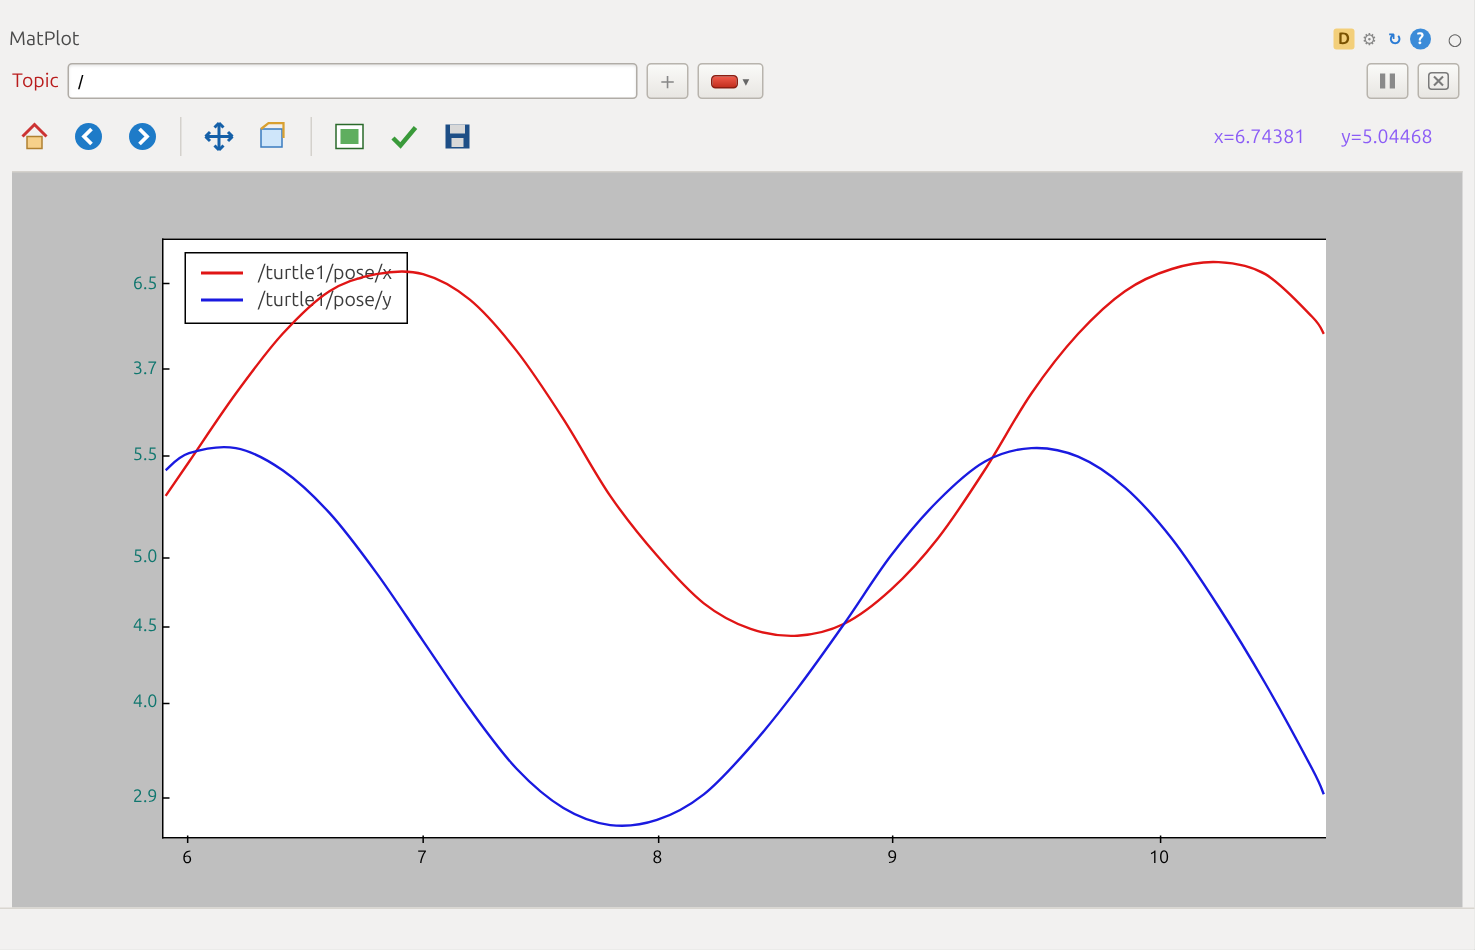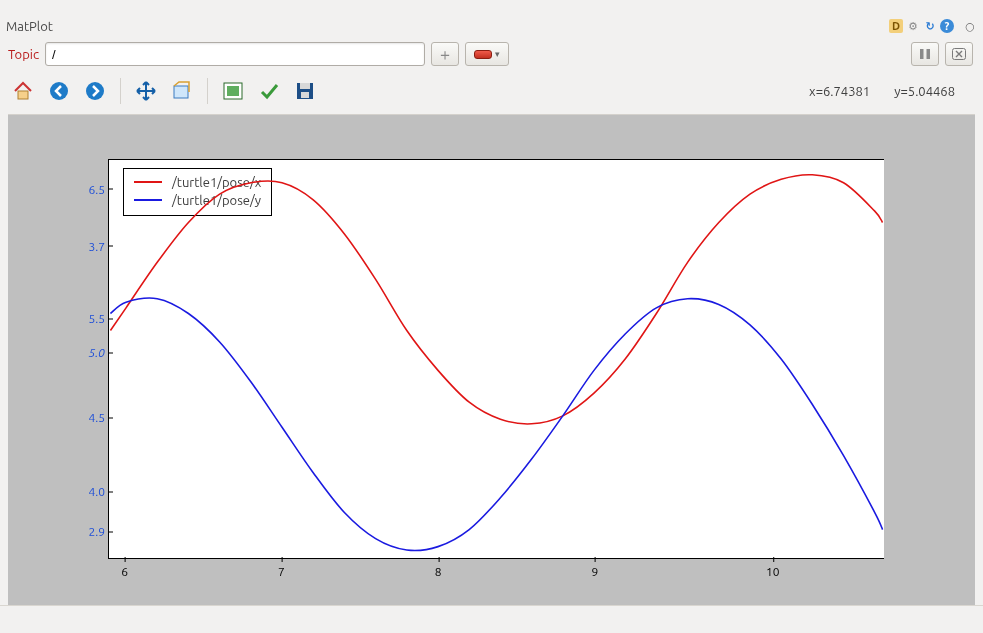--- a/index.html
+++ b/index.html
@@ -74,21 +74,21 @@
   }
   .mpl-btn {
     width: 26px; height: 26px;
     display:inline-flex; align-items:center; justify-content:center;
   }
   .coord-readout {
     margin-left:auto;
     display:flex; gap:24px;
     padding-right:18px;
     font-size:13px;
-    color:#404040;
+    color:#8b5cf6;
   }
   .plot-frame {
     margin: 4px 8px 0 8px;
     height: 510px;
     background: #bfbfbf;
     border-top: 1px solid #d4d1cc;
     position: relative;
     padding: 0;
   }
   .plot-inner {
@@ -99,21 +99,21 @@
     border: 1px solid #000;
     border-right: none;
     border-bottom: 1px solid #000;
   }
   .tick-y {
     position:absolute;
     left: -40px;
     width: 36px;
     text-align: right;
     font-size: 12px;
-    color:#1d4ed8;
+    color:#0f766e;
     transform: translateY(-50%);
   }
   .tick-y::after{
     content:"";
     position:absolute;
     right:-8px; top:50%;
     width:5px; height:1px; background:#000;
   }
   .tick-x {
     position:absolute;
@@ -261,24 +261,24 @@
       <div class="legend-row">
         <span class="legend-swatch" id="lg1" style="background: rgb(26, 26, 224);"></span>
         <span>/turtle1/pose/y</span>
       </div>
     </div>
     <svg class="curve" id="curves" viewBox="0 0 776 400">
         <path d="M0,171.42857142857144 C2.612794612794604,167.61904761904762 7.83838383838379,159.99999999999994 15.676767676767625,148.57142857142853 C23.51515151515146,137.1428571428571 36.579124579124546,117.14285714285717 47.03030303030301,102.85714285714289 C57.481481481481474,88.57142857142861 67.93265993265996,74.28571428571426 78.3838383838384,62.85714285714283 C88.83501683501683,51.428571428571395 99.28619528619521,40.952380952380935 109.73737373737364,34.28571428571428 C120.18855218855208,27.61904761904762 130.63973063973057,24.761904761904788 141.09090909090904,22.85714285714289 C151.5420875420875,20.95238095238099 161.99326599326594,20.000000000000046 172.4444444444444,22.85714285714289 C182.89562289562286,25.714285714285733 193.34680134680136,31.428571428571367 203.79797979797982,39.99999999999994 C214.24915824915828,48.57142857142852 224.70033670033678,60.95238095238099 235.1515151515152,74.28571428571433 C245.60269360269365,87.61904761904768 256.05387205387194,103.80952380952381 266.5050505050504,120 C276.95622895622887,136.19047619047618 287.4074074074074,156.1904761904762 297.85858585858585,171.42857142857144 C308.3097643097643,186.66666666666669 318.76094276094284,199.4285714285714 329.21212121212125,211.4285714285714 C339.66329966329965,223.4285714285714 350.11447811447795,235.2380952380952 360.5656565656564,243.42857142857142 C371.0168350168349,251.61904761904762 381.46801346801345,256.95238095238096 391.9191919191919,260.5714285714286 C402.3703703703704,264.19047619047626 412.8215488215488,265.7142857142858 423.27272727272725,265.14285714285717 C433.7239057239057,264.57142857142856 444.17508417508424,262.2857142857143 454.6262626262627,257.1428571428571 C465.07744107744116,251.99999999999997 475.52861952861963,243.8095238095238 485.97979797979804,234.28571428571428 C496.43097643097644,224.76190476190476 506.8821548821548,213.33333333333334 517.3333333333333,200 C527.7845117845118,186.66666666666666 538.2356902356904,170.4761904761904 548.6868686868688,154.28571428571422 C559.1380471380472,138.09523809523805 569.5892255892255,118.09523809523812 580.0404040404039,102.85714285714289 C590.4915824915823,87.61904761904766 600.942760942761,74.28571428571426 611.3939393939395,62.85714285714283 C621.845117845118,51.428571428571395 632.2962962962963,41.52380952380951 642.7474747474747,34.28571428571428 C653.1986531986531,27.047619047619047 663.6498316498316,22.666666666666686 674.10101010101,19.428571428571445 C684.5521885521885,16.190476190476204 695.003367003367,14.285714285714258 705.4545454545455,14.857142857142833 C715.905723905724,15.428571428571408 726.3569023569023,16.761904761904788 736.8080808080808,22.85714285714289 C747.2592592592594,28.95238095238099 761.6296296296299,44.76190476190479 768.1616161616164,51.428571428571445 C774.6936026936029,58.0952380952381 774.6936026936028,60.952380952380935 776,62.85714285714283" fill="none" stroke="#e01515" stroke-width="1.6"></path>
         <path d="M0,154.28571428571422 C2.612794612794604,152.38095238095232 7.83838383838379,145.33333333333331 15.676767676767625,142.85714285714283 C23.51515151515146,140.38095238095235 36.579124579124546,137.5238095238095 47.03030303030301,139.4285714285714 C57.481481481481474,141.3333333333333 67.93265993265996,147.04761904761898 78.3838383838384,154.28571428571422 C88.83501683501683,161.52380952380946 99.28619528619521,171.4285714285714 109.73737373737364,182.85714285714283 C120.18855218855208,194.28571428571428 130.63973063973057,208.5714285714286 141.09090909090904,222.8571428571429 C151.5420875420875,237.14285714285717 161.99326599326594,253.33333333333331 172.4444444444444,268.57142857142856 C182.89562289562286,283.8095238095238 193.34680134680136,300 203.79797979797982,314.2857142857143 C214.24915824915828,328.57142857142856 224.70033670033678,343.23809523809524 235.1515151515152,354.2857142857143 C245.60269360269365,365.3333333333333 256.05387205387194,374.2857142857143 266.5050505050504,380.57142857142856 C276.95622895622887,386.85714285714283 287.4074074074074,390.6666666666667 297.85858585858585,392 C308.3097643097643,393.3333333333333 318.76094276094284,392 329.21212121212125,388.57142857142856 C339.66329966329965,385.1428571428571 350.11447811447795,379.61904761904765 360.5656565656564,371.42857142857144 C371.0168350168349,363.23809523809524 381.46801346801345,351.23809523809524 391.9191919191919,339.42857142857144 C402.3703703703704,327.61904761904765 412.8215488215488,314.2857142857143 423.27272727272725,300.57142857142856 C433.7239057239057,286.85714285714283 444.17508417508424,272 454.6262626262627,257.1428571428571 C465.07744107744116,242.28571428571425 475.52861952861963,225.1428571428571 485.97979797979804,211.4285714285714 C496.43097643097644,197.71428571428567 506.8821548821548,185.33333333333334 517.3333333333333,174.85714285714286 C527.7845117845118,164.38095238095238 538.2356902356904,154.47619047619042 548.6868686868688,148.57142857142853 C559.1380471380472,142.66666666666663 569.5892255892255,139.99999999999994 580.0404040404039,139.4285714285714 C590.4915824915823,138.85714285714283 600.942760942761,140.7619047619047 611.3939393939395,145.1428571428571 C621.845117845118,149.52380952380952 632.2962962962963,156.5714285714286 642.7474747474747,165.71428571428575 C653.1986531986531,174.8571428571429 663.6498316498316,186.66666666666666 674.10101010101,200 C684.5521885521885,213.33333333333334 695.003367003367,229.52380952380958 705.4545454545455,245.71428571428575 C715.905723905724,261.9047619047619 726.3569023569023,279.04761904761904 736.8080808080808,297.1428571428571 C747.2592592592594,315.2380952380952 761.6296296296299,341.90476190476187 768.1616161616164,354.2857142857143 C774.6936026936029,366.6666666666667 774.6936026936028,368.57142857142856 776,371.42857142857144" fill="none" stroke="#1a1ae0" stroke-width="1.6"></path>
       </svg>
   <div class="tick-y" style="top: 371.429px;">2.9</div>
-      <div class="tick-y" style="top: 331px;">4.0</div>
+      <div class="tick-y" style="top: 308px;">4.0</div>
       <div class="tick-y" style="top: 257.143px;">4.5</div>
-      <div class="tick-y" style="top: 192px; font-style: italic;">5.0</div>
-      <div class="tick-y" style="top: 158px;">5.5</div>
+      <div class="tick-y" style="top: 211px;">5.0</div>
+      <div class="tick-y" style="top: 143px;">5.5</div>
       <div class="tick-y" style="top: 85.7143px;">3.7</div>
       <div class="tick-y" style="top: 28.5714px;">6.5</div>
       <div class="tick-x" style="left: 15.6768px;">6</div>
       <div class="tick-x" style="left: 172.444px;">7</div>
       <div class="tick-x" style="left: 329.212px;">8</div>
       <div class="tick-x" style="left: 485.98px;">9</div>
       <div class="tick-x" style="left: 642.747px; margin-left: 21px;">10</div>
     </div>
 </div>
 

